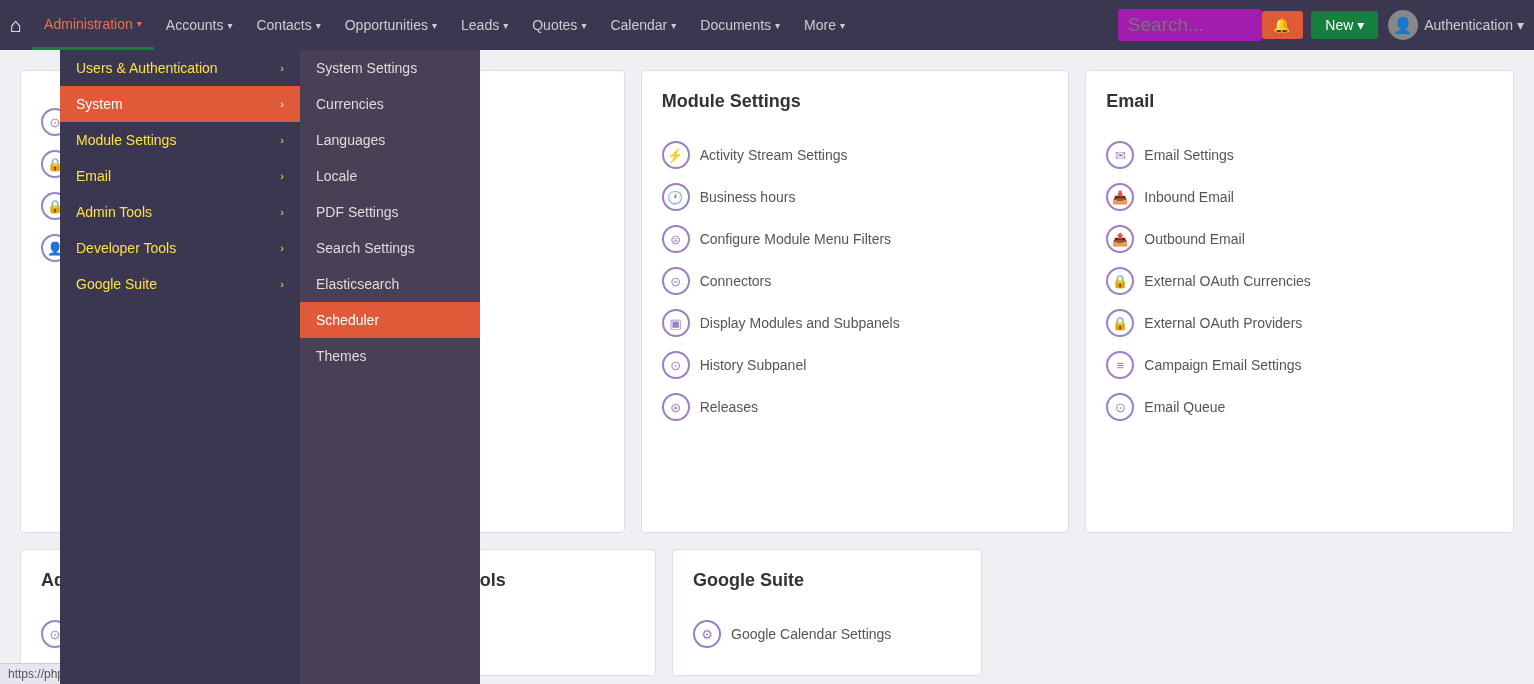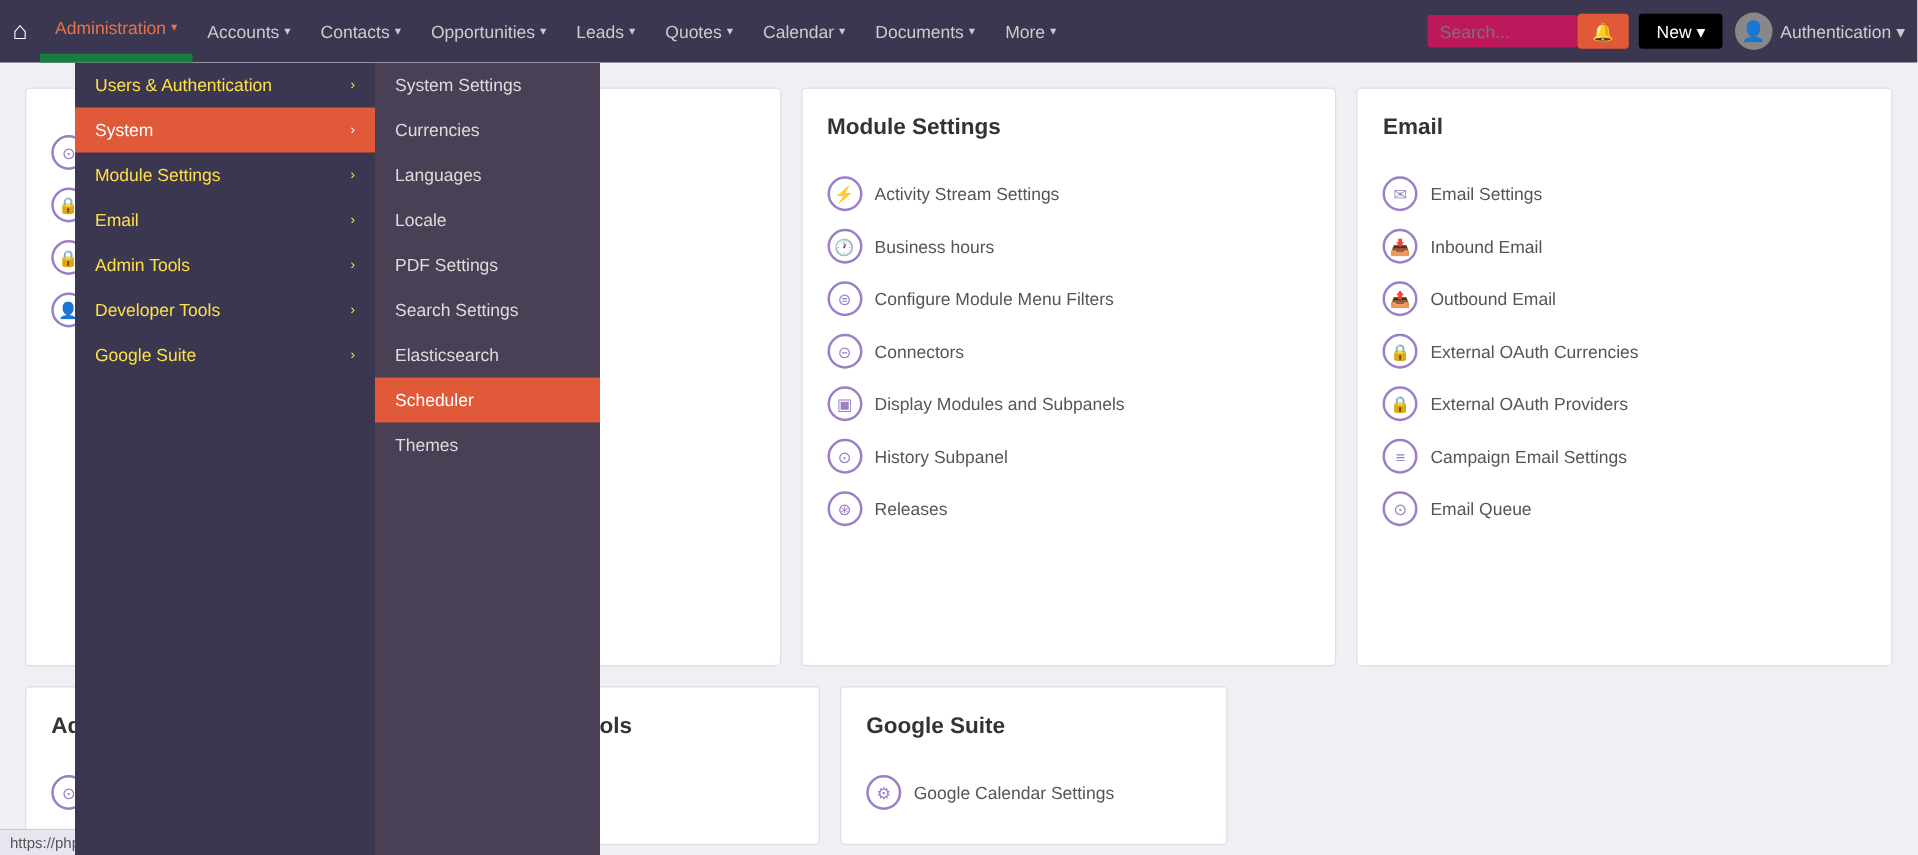--- a/index.html
+++ b/index.html
@@ -26,32 +26,32 @@
       padding: 0 12px;
       height: 50px;
       display: flex;
       align-items: center;
       cursor: pointer;
       font-size: 14px;
       position: relative;
     }
     .nav-item.active {
       color: #e8734a;
-      border-bottom: 7px solid #15803d;
+      border-bottom: 3px solid #15803d;
     }
     .nav-item .arrow { font-size: 10px; margin-left: 4px; }
     .nav-spacer { flex: 1; }
     .search-box {
-      background: #be185d;
+      background: #a21caf;
       border: none;
       border-radius: 3px;
       color: #ccc;
       padding: 5px 10px;
-      width: 120px;
-      font-size: 14px;
+      width: 144px;
+      font-size: 19px;
     }
     .user-area {
       display: flex;
       align-items: center;
       color: #ccc;
       margin-left: 10px;
       cursor: pointer;
     }
     .user-avatar {
       width: 30px; height: 30px;
@@ -65,21 +65,21 @@
       background: #e05a3a;
       color: #fff;
       border: none;
       border-radius: 3px;
       padding: 6px 12px;
       cursor: pointer;
       margin-right: 8px;
       font-size: 14px;
     }
     .btn-new {
-      background: #000000;
+      background: #15803d;
       color: #fff;
       border: none;
       border-radius: 3px;
       padding: 6px 14px;
       cursor: pointer;
       font-size: 14px;
     }
 
     
     .dropdown-overlay {

